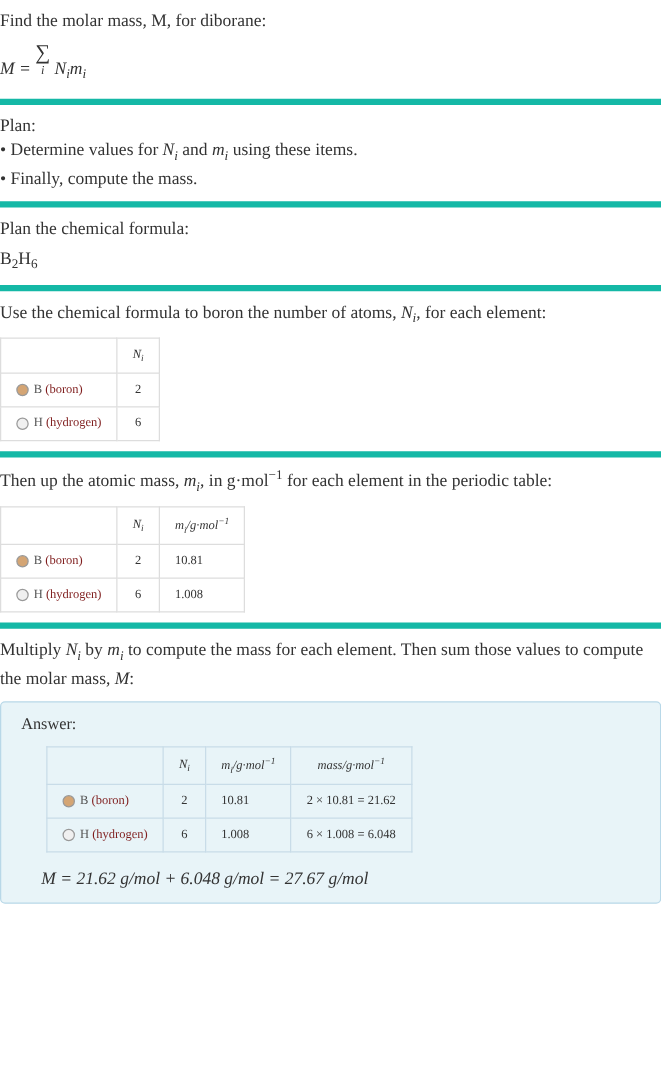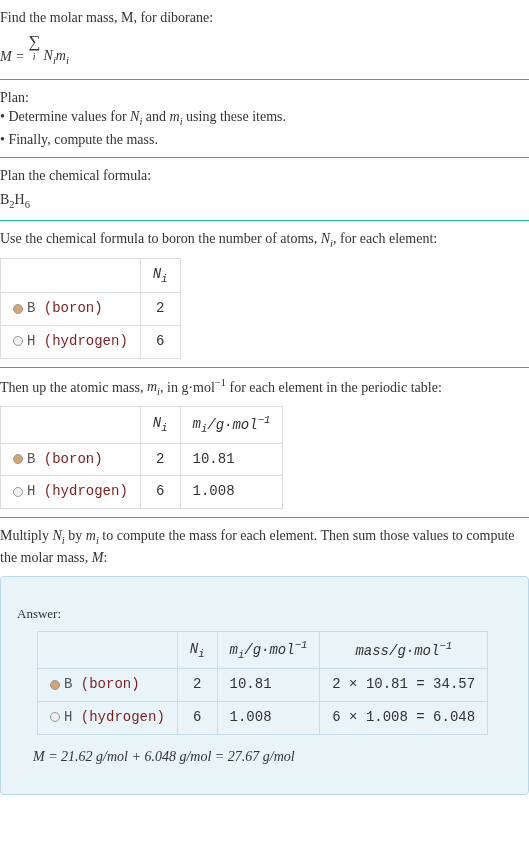--- a/index.html
+++ b/index.html
@@ -11,21 +11,21 @@
       font-family: Georgia, 'Times New Roman', serif;
       font-size: 14px;
       line-height: 1.4;
       color: #333;
       background: #fff;
       width: 529px;
       padding: 0;
     }
     .section {
       padding: 8px 0;
-      border-bottom: 1px solid #14b8a6;
+      border-bottom: 5px solid #14b8a6;
     }
     .section:last-child {
       border-bottom: none;
     }
     .formula {
       font-style: italic;
       padding: 2px 0;
     }
     .sub {
       font-size: 0.75em;
@@ -47,22 +47,21 @@
       line-height: 0.8;
     }
     table {
       border-collapse: collapse;
       margin-top: 6px;
     }
     th, td {
       border: 1px solid #ddd;
       padding: 6px 12px;
       text-align: left;
-      font-size: 14px;
-      font-family: Liberation Mono, monospace;
+      font-size: 10px;
     }
     th {
       font-weight: normal;
       font-style: italic;
       text-align: center;
     }
     .element-cell {
       color: #999;
       white-space: nowrap;
     }
@@ -84,21 +83,21 @@
     .element-label {
       color: #555;
     }
     .num-cell {
       text-align: center;
     }
     .answer-box {
       background: #e8f4f8;
       border: 1px solid #b8d8e8;
       border-radius: 4px;
-      padding: 28px 16px;
+      padding: 8px 16px;
       margin-top: 8px;
     }
     .answer-label {
       font-size: 13px;
       margin-bottom: 8px;
     }
     .answer-box table {
       margin-left: 20px;
       margin-top: 4px;
       margin-bottom: 12px;
@@ -189,21 +188,21 @@
           <tr>
         <th></th>
         <th><i>N<span class="sub">i</span></i></th>
         <th><i>m<span class="sub">i</span></i>/g·mol<span class="sup">−1</span></th>
         <th>mass/g·mol<span class="sup">−1</span></th>
       </tr>
       <tr>
         <td class="element-cell"><span class="element-dot dot-boron"></span><span class="element-label">B</span> <span class="gray">(boron)</span></td>
         <td class="num-cell">2</td>
         <td>10.81</td>
-        <td>2 × 10.81 = 34.57</td>
+        <td>2 × 10.81 = 21.62</td>
       </tr>
       <tr>
         <td class="element-cell"><span class="element-dot dot-hydrogen"></span><span class="element-label">H</span> <span class="gray">(hydrogen)</span></td>
         <td class="num-cell">6</td>
         <td>1.008</td>
         <td>6 × 1.008 = 6.048</td>
       </tr>
     </tbody>
       </table>
     <div class="final-formula"><i>M</i> = 21.62 g/mol + 6.048 g/mol = 27.67 g/mol</div>

